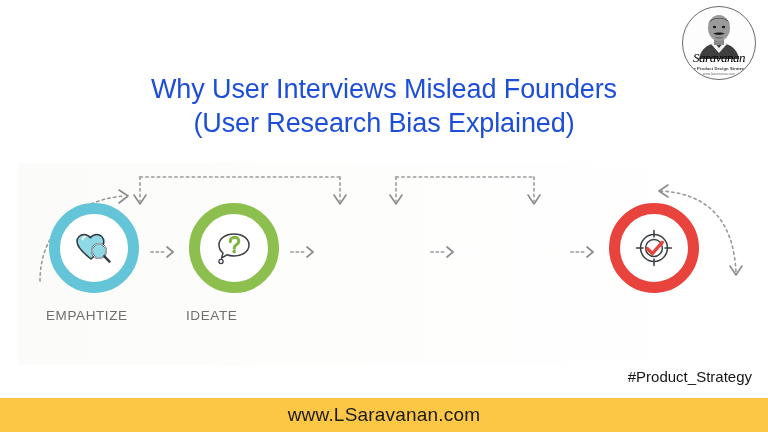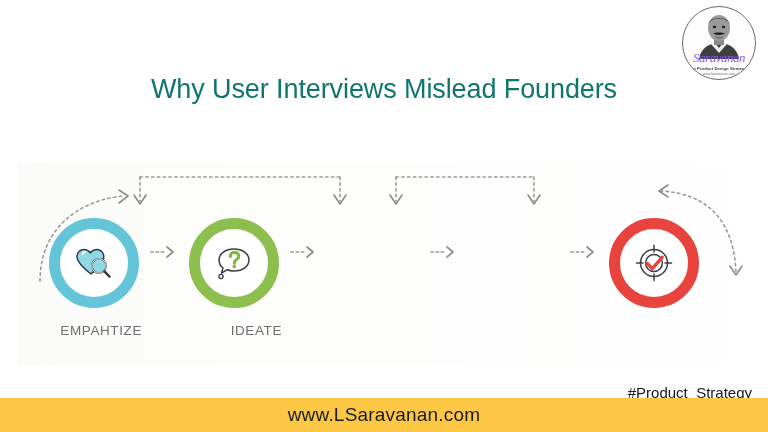--- a/index.html
+++ b/index.html
@@ -42,21 +42,21 @@
   }
   .logo-sig {
     position: absolute;
     left: 0;
     right: 0;
     bottom: 15px;
     text-align: center;
     font-family: "Liberation Serif", serif;
     font-style: italic;
     font-size: 13px;
-    color: #8b5cf6;
+    color: #000000;
     letter-spacing: -0.5px;
     line-height: 1;
   }
   .logo-tag {
     position: absolute;
     left: 0;
     right: 0;
     bottom: 8px;
     text-align: center;
     font-size: 4.1px;
@@ -80,21 +80,21 @@
   
   .title-block {
     position: absolute;
     top: 72px;
     left: 0;
     width: 768px;
     text-align: center;
   }
   .title-line {
     font-size: 27px;
-    color: #0f766e;
+    color: #1d4ed8;
     line-height: 34px;
     letter-spacing: -0.1px;
     white-space: nowrap;
   }
 
   
   .diagram {
     position: absolute;
     left: 18px;
     top: 163px;
@@ -112,23 +112,23 @@
 
   .stages {
     position: absolute;
     left: 0;
     top: 0;
     width: 740px;
     height: 202px;
   }
   .stage {
     position: absolute;
-    top: 55px;
+    top: 40px;
     width: 96px;
-    text-align: right;
+    text-align: left;
   }
   .ring {
     position: relative;
     width: 90px;
     height: 90px;
     margin: 0 auto;
     border-radius: 50%;
     box-sizing: border-box;
     border-style: solid;
     border-width: 11px;
@@ -154,21 +154,20 @@
     height: 14px;
   }
 
   
   .hashtag {
     position: absolute;
     right: 16px;
     top: 368px;
     font-size: 15px;
     color: #161616;
-    margin-top: 16px;
   }
   .footer-bar {
     position: absolute;
     left: 0;
     bottom: 0;
     width: 768px;
     height: 34px;
     background: #fcc745;
     display: flex;
     align-items: center;
@@ -204,20 +203,21 @@
       <path d="M18.5 24 C20.5 25.4 23.5 25.4 25.5 24" stroke="#4a4a4a" stroke-width="0.8" fill="none"></path>
     </svg>
     <div class="logo-sig">Saravanan</div>
     <div class="logo-tag">The Product Design Strategist</div>
     <div class="logo-url">www.lsaravanan.com</div>
   </div>
 </div>
 
 <div class="title-block">
   <div class="title-line">Why User Interviews Mislead Founders</div>
+  <div class="title-line">(User Research Bias Explained)</div>
 </div>
 
 <div class="diagram">
 
   <svg class="arrows-svg" viewBox="0 0 740 202">
     <g stroke="#9a9a9a" stroke-width="1.6" fill="none" stroke-dasharray="2.4 3.4" stroke-linecap="round">
 
       <path d="M22 118 C22 62 66 36 106 33"></path>
 
       <path d="M122 14 L322 14"></path>

